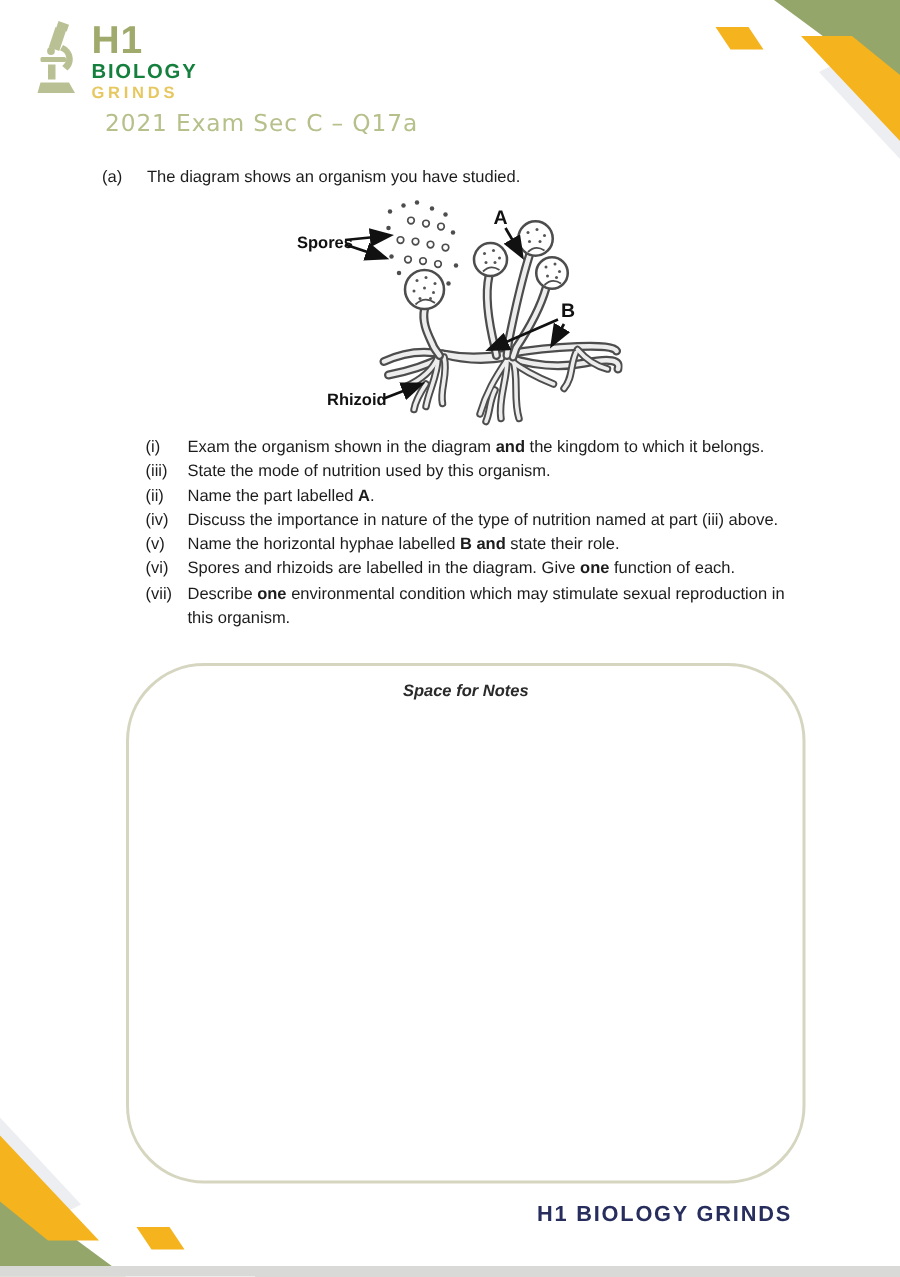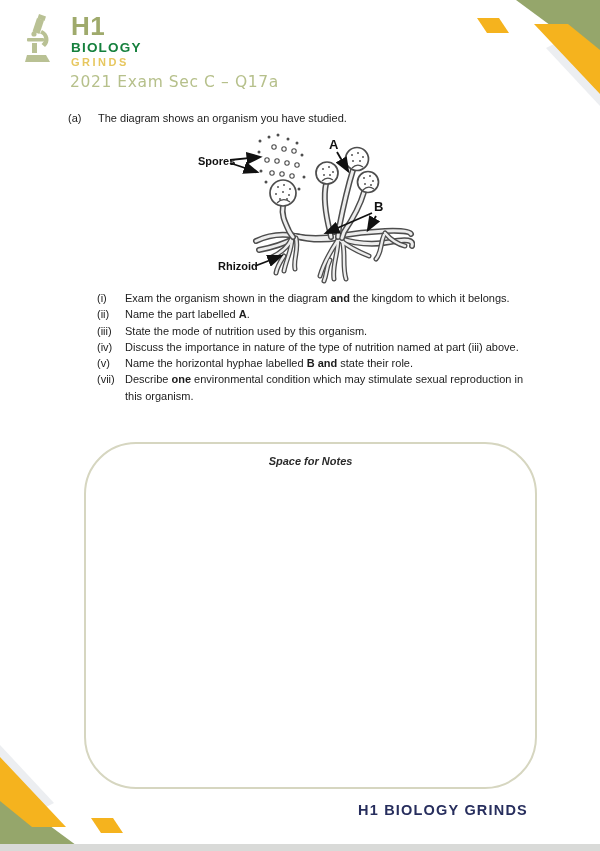--- a/index.html
+++ b/index.html
@@ -4,21 +4,21 @@
 <style>
   html,body{margin:0;padding:0;}
   body{
     width:600px;height:851px;position:relative;background:#ffffff;
     font-family:"Liberation Sans",sans-serif;color:#1c1c1c;overflow:hidden;
   }
   .abs{position:absolute;}
   
   #corner-art{left:0;top:0;width:600px;height:851px;pointer-events:none;}
   
-  .logo{left:24px;top:13px;display:flex;align-items:flex-start;gap:13px;}
+  .logo{left:24px;top:13px;display:flex;align-items:flex-start;gap:3px;}
   .logo-text{display:flex;flex-direction:column;line-height:1;}
   .logo-h1{font-size:26px;font-weight:bold;color:#9faa6c;letter-spacing:0.5px;}
   .logo-biology{font-size:13.5px;font-weight:bold;color:#15803d;letter-spacing:1.2px;margin-top:2px;}
   .logo-grinds{font-size:11px;font-weight:bold;color:#e7c75f;letter-spacing:2.5px;margin-top:2px;}
   
   .page-title{
     left:70px;top:73px;font-family:"DejaVu Sans",sans-serif;
     font-size:15.5px;color:#b6c08b;letter-spacing:0.6px;font-weight:500;
   }
   
@@ -243,34 +243,38 @@
   <text x="194" y="83" font-size="13" font-weight="bold" fill="#111">B</text>
   <text x="38" y="142" font-size="11" font-weight="600" fill="#111">Rhizoid</text>
 </svg>
 
 <div class="abs q-list" id="question-list">
     <div class="q-row">
       <span class="q-num">(i)</span>
       <span class="q-text"><span>Exam the organism shown in the diagram </span><b>and</b><span> the kingdom to which it belongs.</span></span>
     </div>
     <div class="q-row">
+      <span class="q-num">(iii)</span>
+      <span class="q-text"><span>State the mode of nutrition used by this organism.</span></span>
+    </div>
+    <div class="q-row">
       <span class="q-num">(ii)</span>
       <span class="q-text"><span>Name the part labelled </span><b>A</b><span>.</span></span>
     </div>
     <div class="q-row">
-      <span class="q-num">(iii)</span>
-      <span class="q-text"><span>State the mode of nutrition used by this organism.</span></span>
-    </div>
-    <div class="q-row">
       <span class="q-num">(iv)</span>
       <span class="q-text"><span>Discuss the importance in nature of the type of nutrition named at part (iii) above.</span></span>
     </div>
     <div class="q-row">
       <span class="q-num">(v)</span>
       <span class="q-text"><span>Name the horizontal hyphae labelled </span><b>B and</b><span> state their role.</span></span>
+    </div>
+    <div class="q-row">
+      <span class="q-num">(vi)</span>
+      <span class="q-text"><span>Spores and rhizoids are labelled in the diagram. Give </span><b>one</b><span> function of each.</span></span>
     </div>
     <div class="q-row">
       <span class="q-num">(vii)</span>
       <span class="q-text"><span>Describe </span><b>one</b><span> environmental condition which may stimulate sexual reproduction in this organism.</span></span>
     </div>
   </div>
 
 <div class="abs notes-box">
   <div class="notes-label">Space for Notes</div>
 </div>

